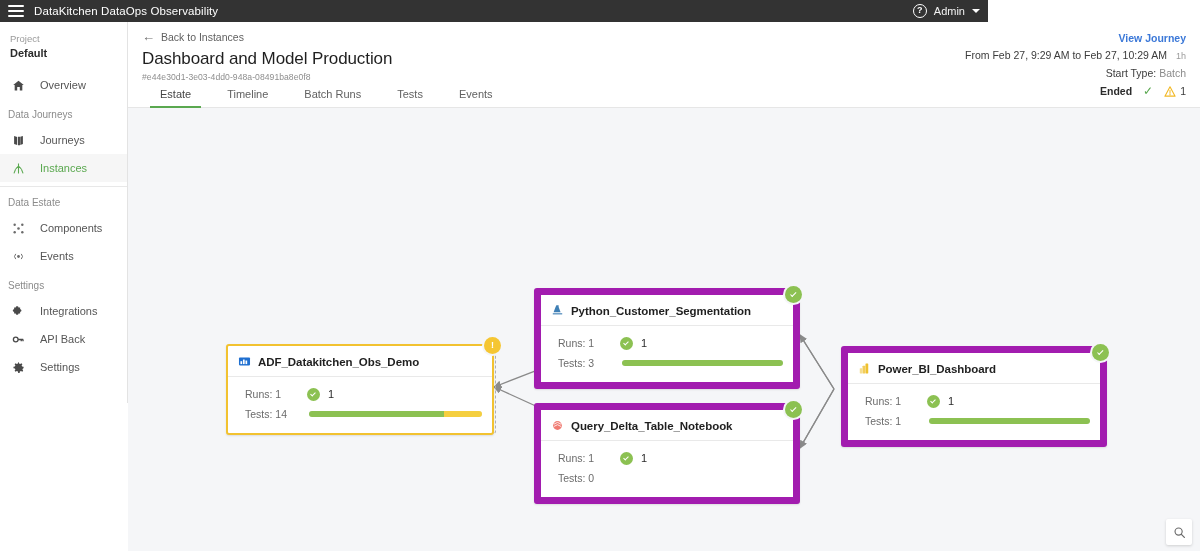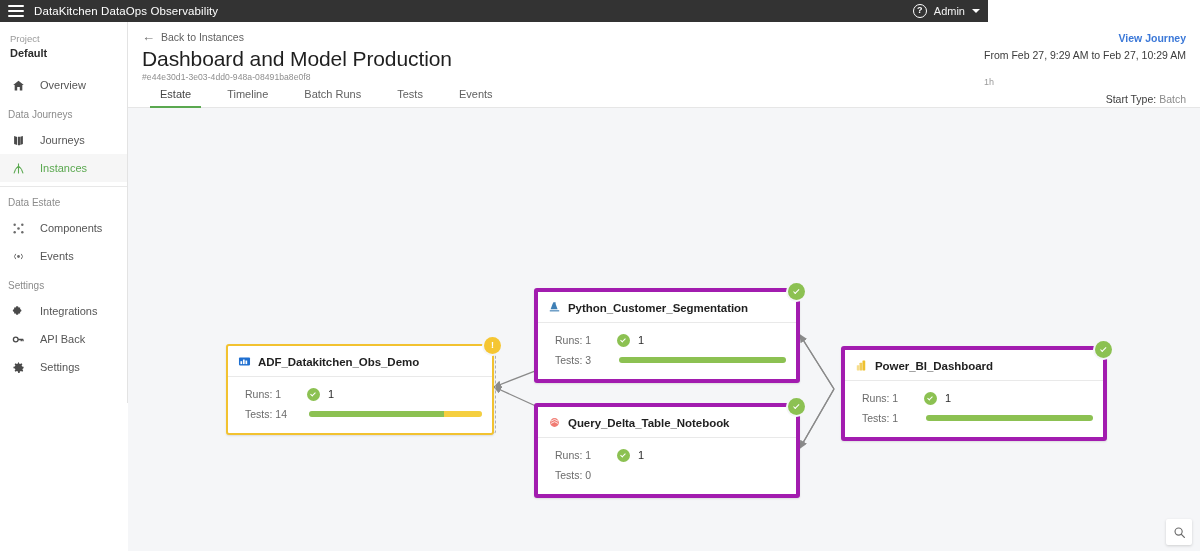--- a/index.html
+++ b/index.html
@@ -79,35 +79,35 @@
     position: absolute; top: 22px; left: 128px; width: 1072px; height: 86px;
     background: #ffffff; border-bottom: 1px solid #e6e6e6;
   }
   .back-row {
     display: flex; align-items: center; gap: 6px;
     padding: 9px 0 0 14px; cursor: pointer; width: max-content;
   }
   .back-arrow { font-size: 13px; color: #6d6d6d; line-height: 12px; }
   .back-text { font-size: 10.5px; color: #5f5f5f; }
   .page-title {
-    font-size: 21px; color: #1f1f1f; padding: 3px 0 0 14px;
+    font-size: 17px; color: #1f1f1f; padding: 3px 0 0 14px;
     font-weight: normal; letter-spacing: -.1px; line-height: 25px;
   }
   .page-subid {
     font-size: 8.6px; color: #8e8e8e; padding: 1px 0 0 14px; letter-spacing: .05px;
   }
   .header-right {
     position: absolute; top: 8px; right: 14px; text-align: right;
   }
   .view-journey {
     font-size: 10.5px; color: #3b78d8; cursor: pointer; line-height: 16px; font-weight: bold;
   }
   .date-row {
     font-size: 10.5px; color: #3c3c3c; line-height: 18px;
-    display: flex; justify-content: flex-end; align-items: baseline; gap: 9px; flex-direction: column;
+    display: flex; justify-content: flex-end; align-items: baseline; gap: 9px;
   }
   .date-dur { font-size: 9px; color: #9b9b9b; }
   .start-type { font-size: 10.5px; color: #3c3c3c; line-height: 16px; }
   .start-type .st-val { color: #8b8b8b; }
   .status-row {
     display: flex; justify-content: flex-end; align-items: center;
     gap: 11px; line-height: 18px; margin-top: 1px;
   }
   .status-word { font-size: 10.5px; color: #2b2b2b; font-weight: bold; }
   .check-green { color: #5aa84f; font-size: 12px; line-height: 12px; }
@@ -136,21 +136,21 @@
     background: #f5f6f8;
     overflow: hidden;
   }
   .canvas-svg { position: absolute; top: 0; left: 0; width: 1072px; height: 443px; }
 
   
   .node {
     position: absolute; background: #ffffff; border-radius: 3px;
     box-shadow: 0 1px 2px rgba(0,0,0,.10);
   }
-  .node.green { border: 4px solid #a21caf; }
+  .node.green { border: 7px solid #a21caf; }
   .node.amber { border: 2px solid #f2c230; }
   .node-title-row {
     display: flex; align-items: center; gap: 7px;
     padding: 9px 10px 8px 10px;
     border-bottom: 1px solid #e9e9e9;
   }
   .node-title {
     font-size: 11.5px; color: #1f1f1f; font-weight: bold;
     letter-spacing: -.05px; white-space: nowrap;
   }

